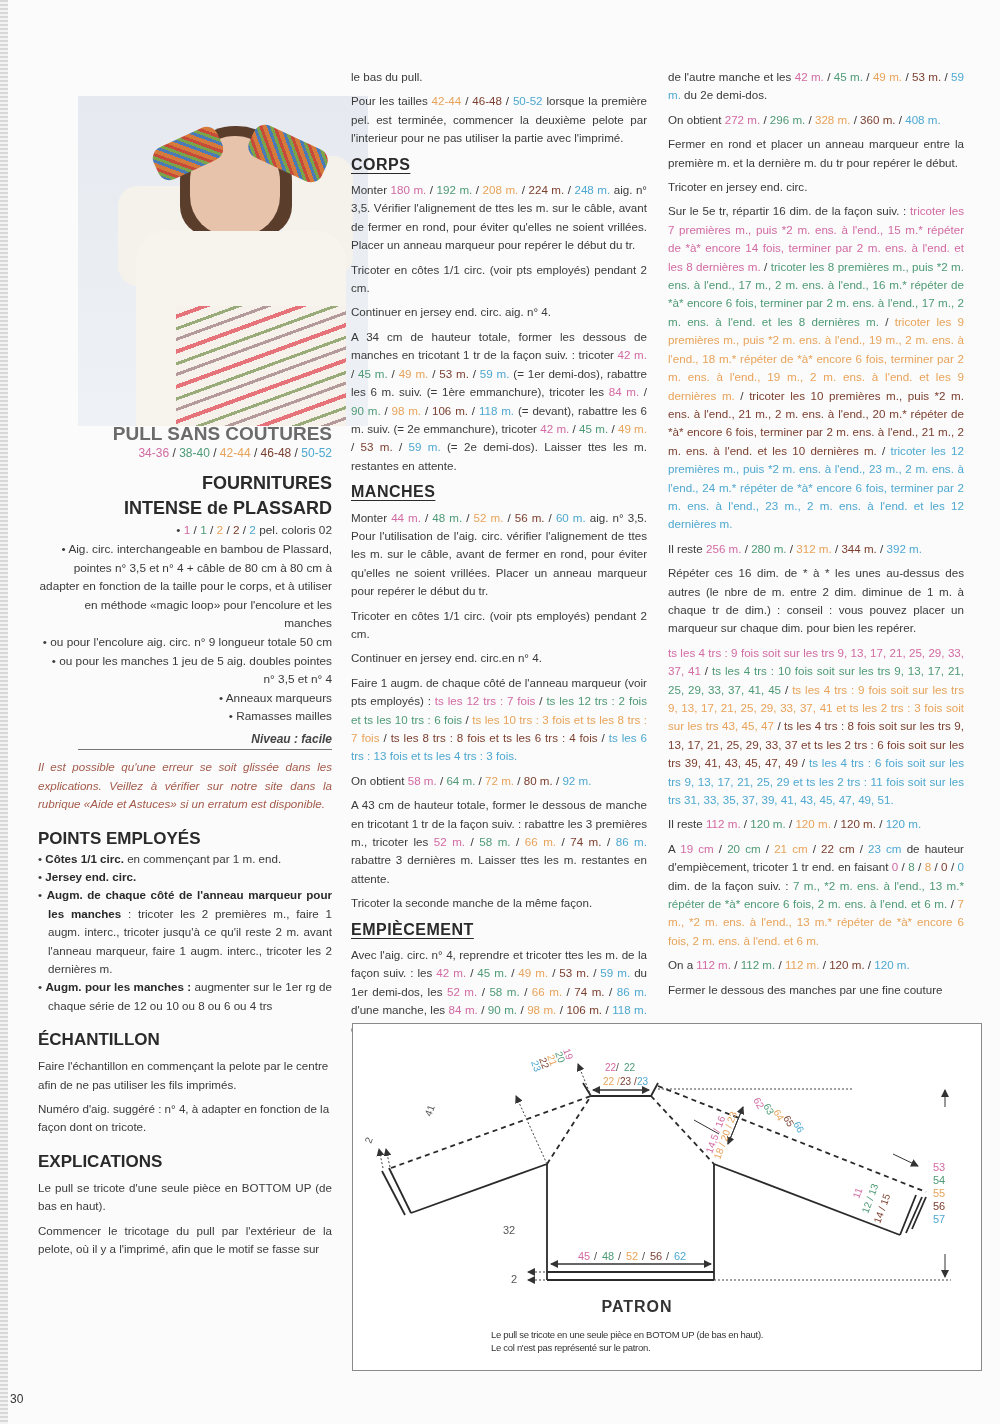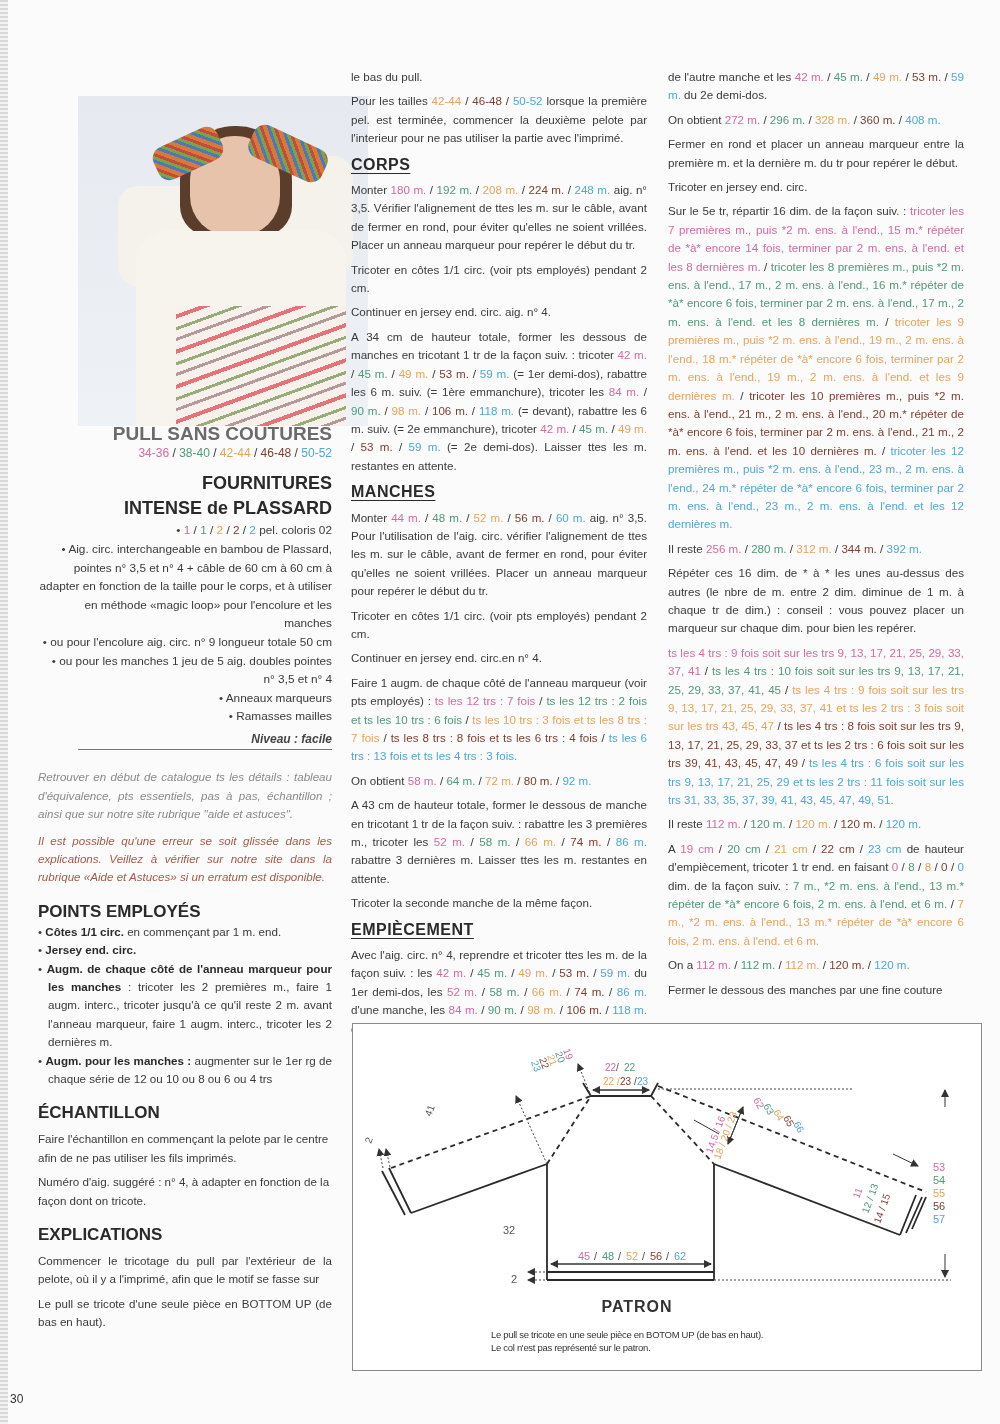--- a/index.html
+++ b/index.html
@@ -61,46 +61,45 @@
     </div>
 
     <div class="ref"><span>195/</span><span class="g">04</span></div>
     <div class="title">PULL SANS COUTURES</div>
     <div class="sizes"><span style="color: rgb(210, 106, 163);">34-36</span><span> / </span><span style="color: rgb(78, 154, 118);">38-40</span><span> / </span><span style="color: rgb(232, 163, 90);">42-44</span><span> / </span><span style="color: rgb(122, 62, 46);">46-48</span><span> / </span><span style="color: rgb(78, 168, 208);">50-52</span></div>
 
     <div class="h-fourn">FOURNITURES</div>
     <div class="h-yarn">INTENSE de PLASSARD</div>
     <div class="fourn-list">
       <div>• <span><span style="color: rgb(210, 106, 163);">1</span><span> / </span><span style="color: rgb(78, 154, 118);">1</span><span> / </span><span style="color: rgb(232, 163, 90);">2</span><span> / </span><span style="color: rgb(122, 62, 46);">2</span><span> / </span><span style="color: rgb(78, 168, 208);">2</span></span> <span>pel. coloris 02</span></div>
-      <div>• <span>Aig. circ. interchangeable en bambou de Plassard, pointes n° 3,5 et n° 4 + câble de 60 cm à 60 cm à adapter en fonction de la taille pour le corps, et à utiliser en méthode «magic loop» pour l'encolure et les manches</span></div>
+      <div>• <span>Aig. circ. interchangeable en bambou de Plassard, pointes n° 3,5 et n° 4 + câble de 80 cm à 80 cm à adapter en fonction de la taille pour le corps, et à utiliser en méthode «magic loop» pour l'encolure et les manches</span></div>
       <div>• <span>ou pour l'encolure aig. circ. n° 9 longueur totale 50 cm</span></div>
       <div>• <span>ou pour les manches 1 jeu de 5 aig. doubles pointes n° 3,5 et n° 4</span></div>
       <div>• <span>Anneaux marqueurs</span></div>
       <div>• <span>Ramasses mailles</span></div>
     </div>
     <div class="niveau">Niveau : facile</div>
 
-    <div class="note-grey">Retrouver en début de catalogue ts les détails : tableau d'équivalence, pts essentiels, pas à pas, échantillon ; ainsi que sur notre site rubrique "aide et astuces".</div>
     <div class="note-red">Il est possible qu'une erreur se soit glissée dans les explications. Veillez à vérifier sur notre site dans la rubrique «Aide et Astuces» si un erratum est disponible.</div>
 
     <div class="h-sect">POINTS EMPLOYÉS</div>
     <div class="bullets">
       <div>• <b>Côtes 1/1 circ.</b><span> en commençant par 1 m. end.</span></div>
       <div>• <b>Jersey end. circ.</b><span></span></div>
       <div>• <b>Augm. de chaque côté de l'anneau marqueur pour les manches</b><span> : tricoter les 2 premières m., faire 1 augm. interc., tricoter jusqu'à ce qu'il reste 2 m. avant l'anneau marqueur, faire 1 augm. interc., tricoter les 2 dernières m.</span></div>
       <div>• <b>Augm. pour les manches :</b><span> augmenter sur le 1er rg de chaque série de 12 ou 10 ou 8 ou 6 ou 4 trs</span></div>
     </div>
 
     <div class="h-sect">ÉCHANTILLON</div>
     <p>Faire l'échantillon en commençant la pelote par le centre afin de ne pas utiliser les fils imprimés.</p>
     <p>Numéro d'aig. suggéré : n° 4, à adapter en fonction de la façon dont on tricote.</p>
 
     <div class="h-sect">EXPLICATIONS</div>
+    <p style="text-align:justify">Le pull se tricote d'une seule pièce en BOTTOM UP (de bas en haut).</p>
     <p style="text-align:justify">Commencer le tricotage du pull par l'extérieur de la pelote, où il y a l'imprimé, afin que le motif se fasse sur</p>
-    <p style="text-align:justify">Le pull se tricote d'une seule pièce en BOTTOM UP (de bas en haut).</p>
   </div>
 
   <div class="col col2">
     <p>le bas du pull.</p>
     <p><span>Pour les tailles </span><span><span style="color: rgb(232, 163, 90);">42-44</span><span> / </span><span style="color: rgb(122, 62, 46);">46-48</span><span> / </span><span style="color: rgb(78, 168, 208);">50-52</span></span><span> lorsque la première pel. est terminée, commencer la deuxième pelote par l'interieur pour ne pas utiliser la partie avec l'imprimé.</span></p>
 
     <div class="sub">CORPS</div>
     <p><span>Monter </span><span><span style="color: rgb(210, 106, 163);">180 m.</span><span> / </span><span style="color: rgb(78, 154, 118);">192 m.</span><span> / </span><span style="color: rgb(232, 163, 90);">208 m.</span><span> / </span><span style="color: rgb(122, 62, 46);">224 m.</span><span> / </span><span style="color: rgb(78, 168, 208);">248 m.</span></span><span> aig. n° 3,5. Vérifier l'alignement de ttes les m. sur le câble, avant de fermer en rond, pour éviter qu'elles ne soient vrillées. Placer un anneau marqueur pour repérer le début du tr.</span></p>
     <p>Tricoter en côtes 1/1 circ. (voir pts employés) pendant 2 cm.</p>
     <p>Continuer en jersey end. circ. aig. n° 4.</p>

